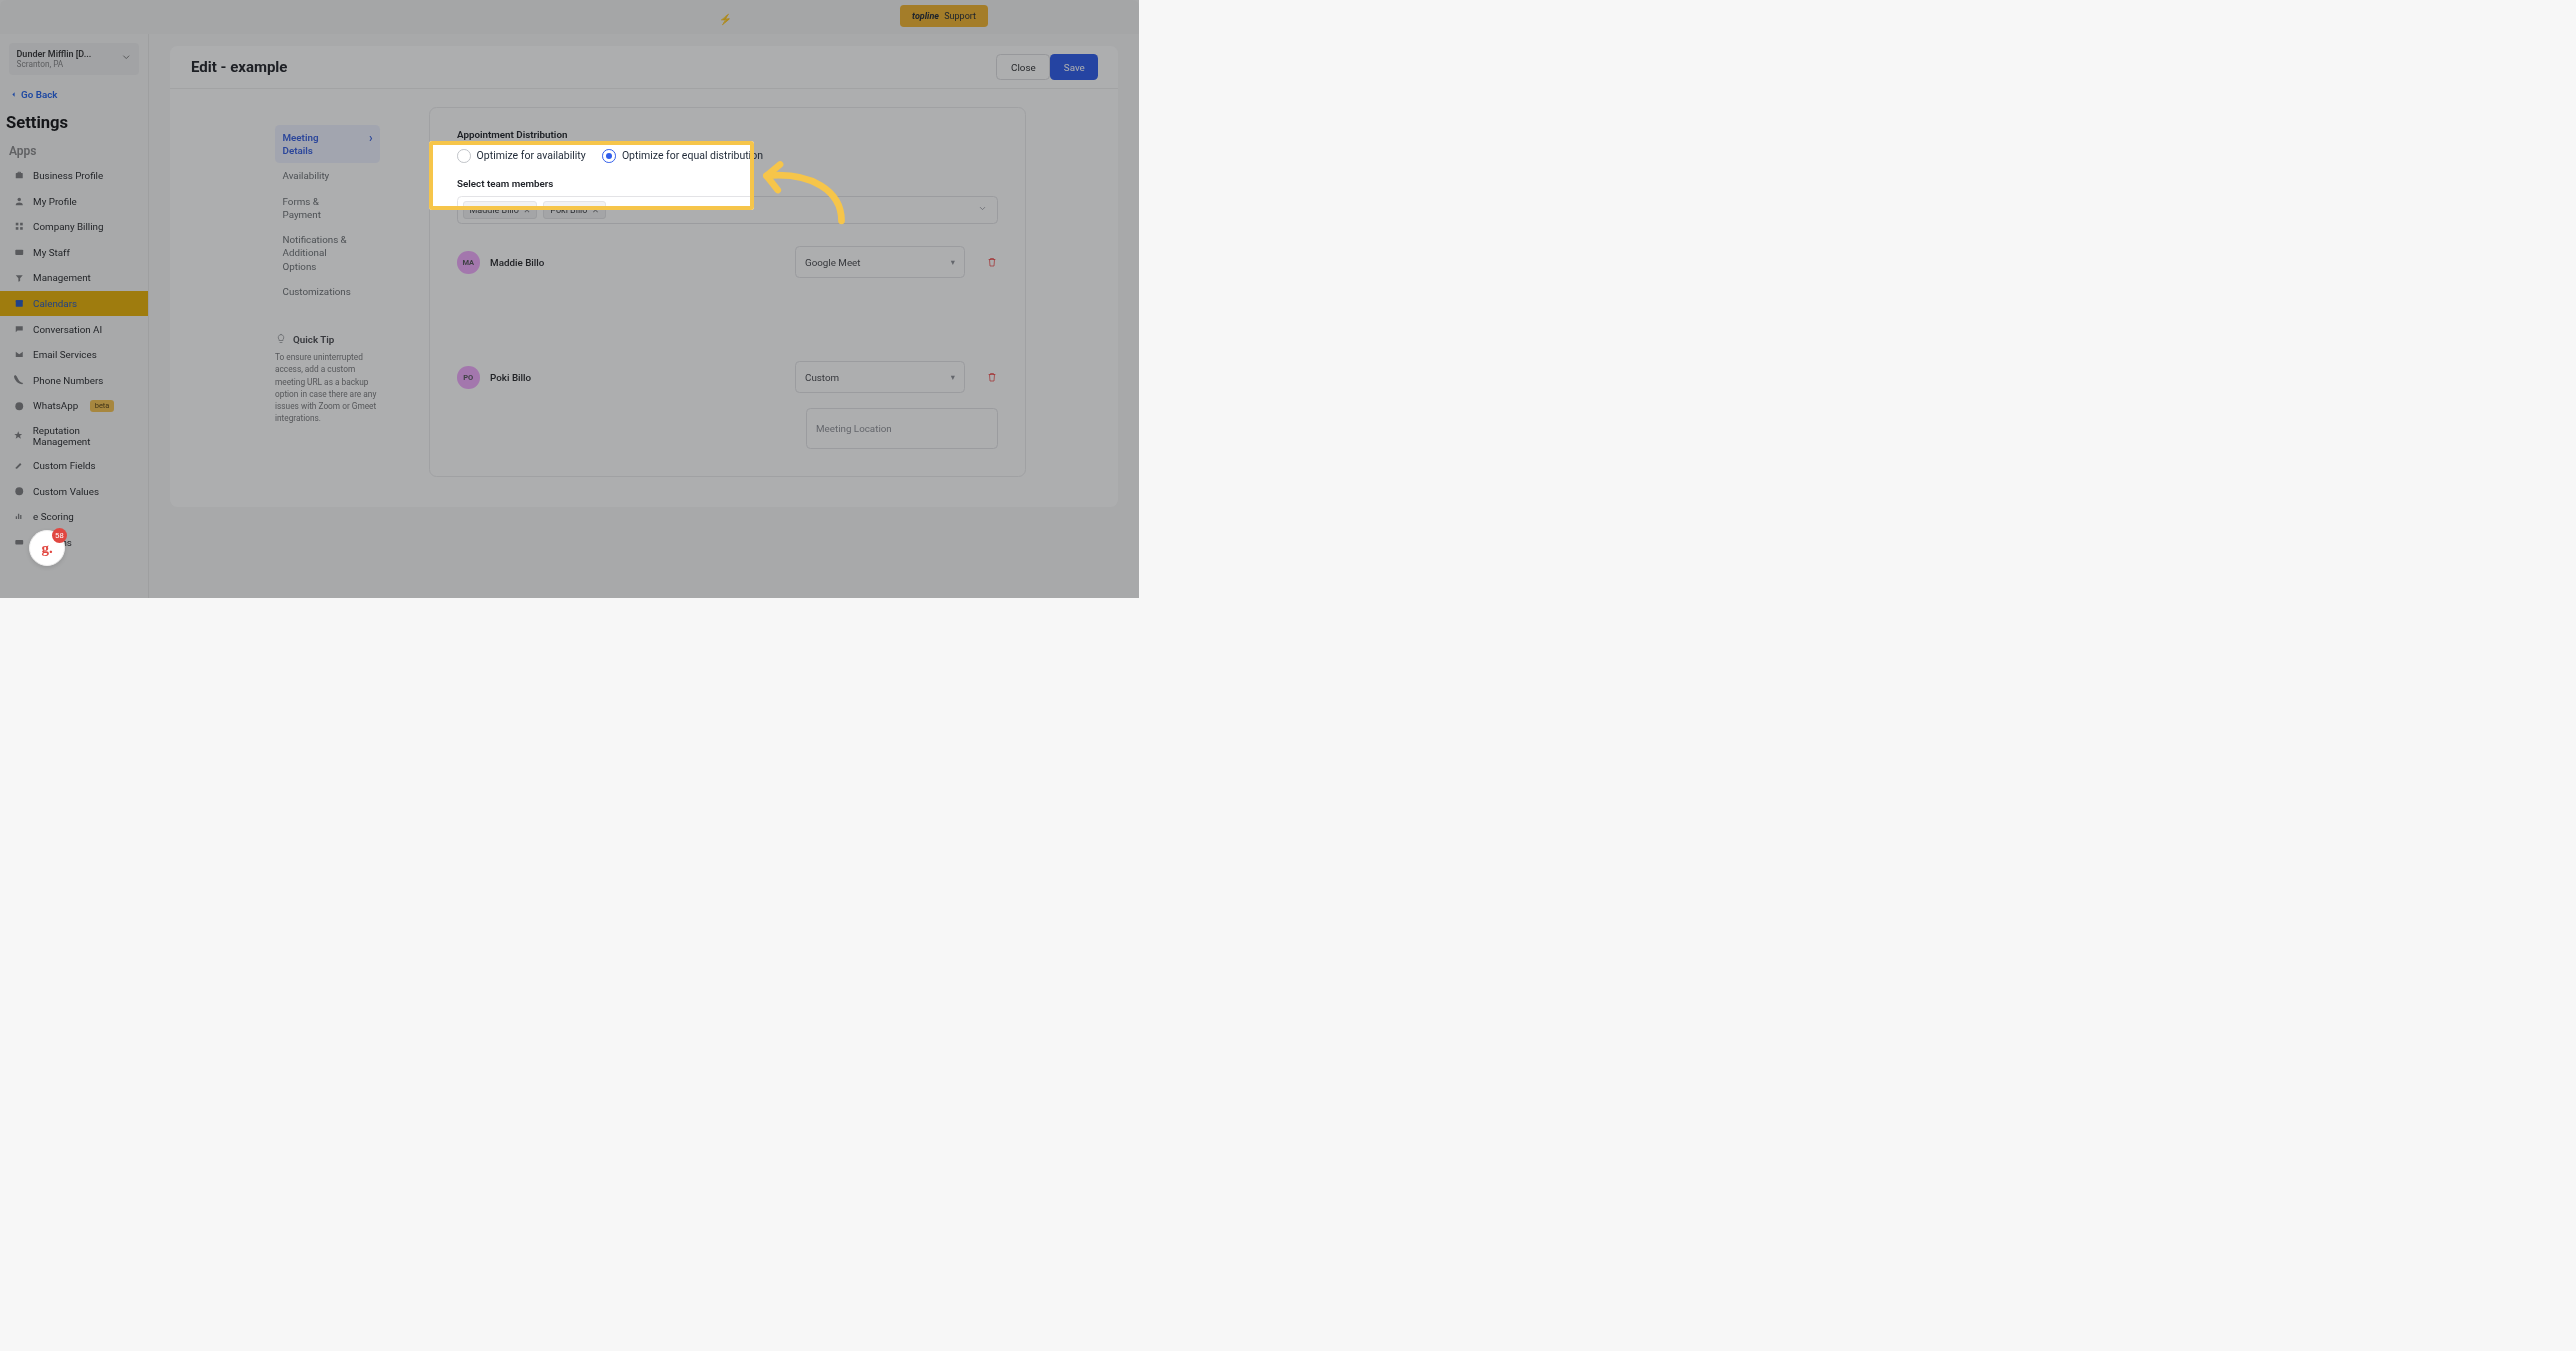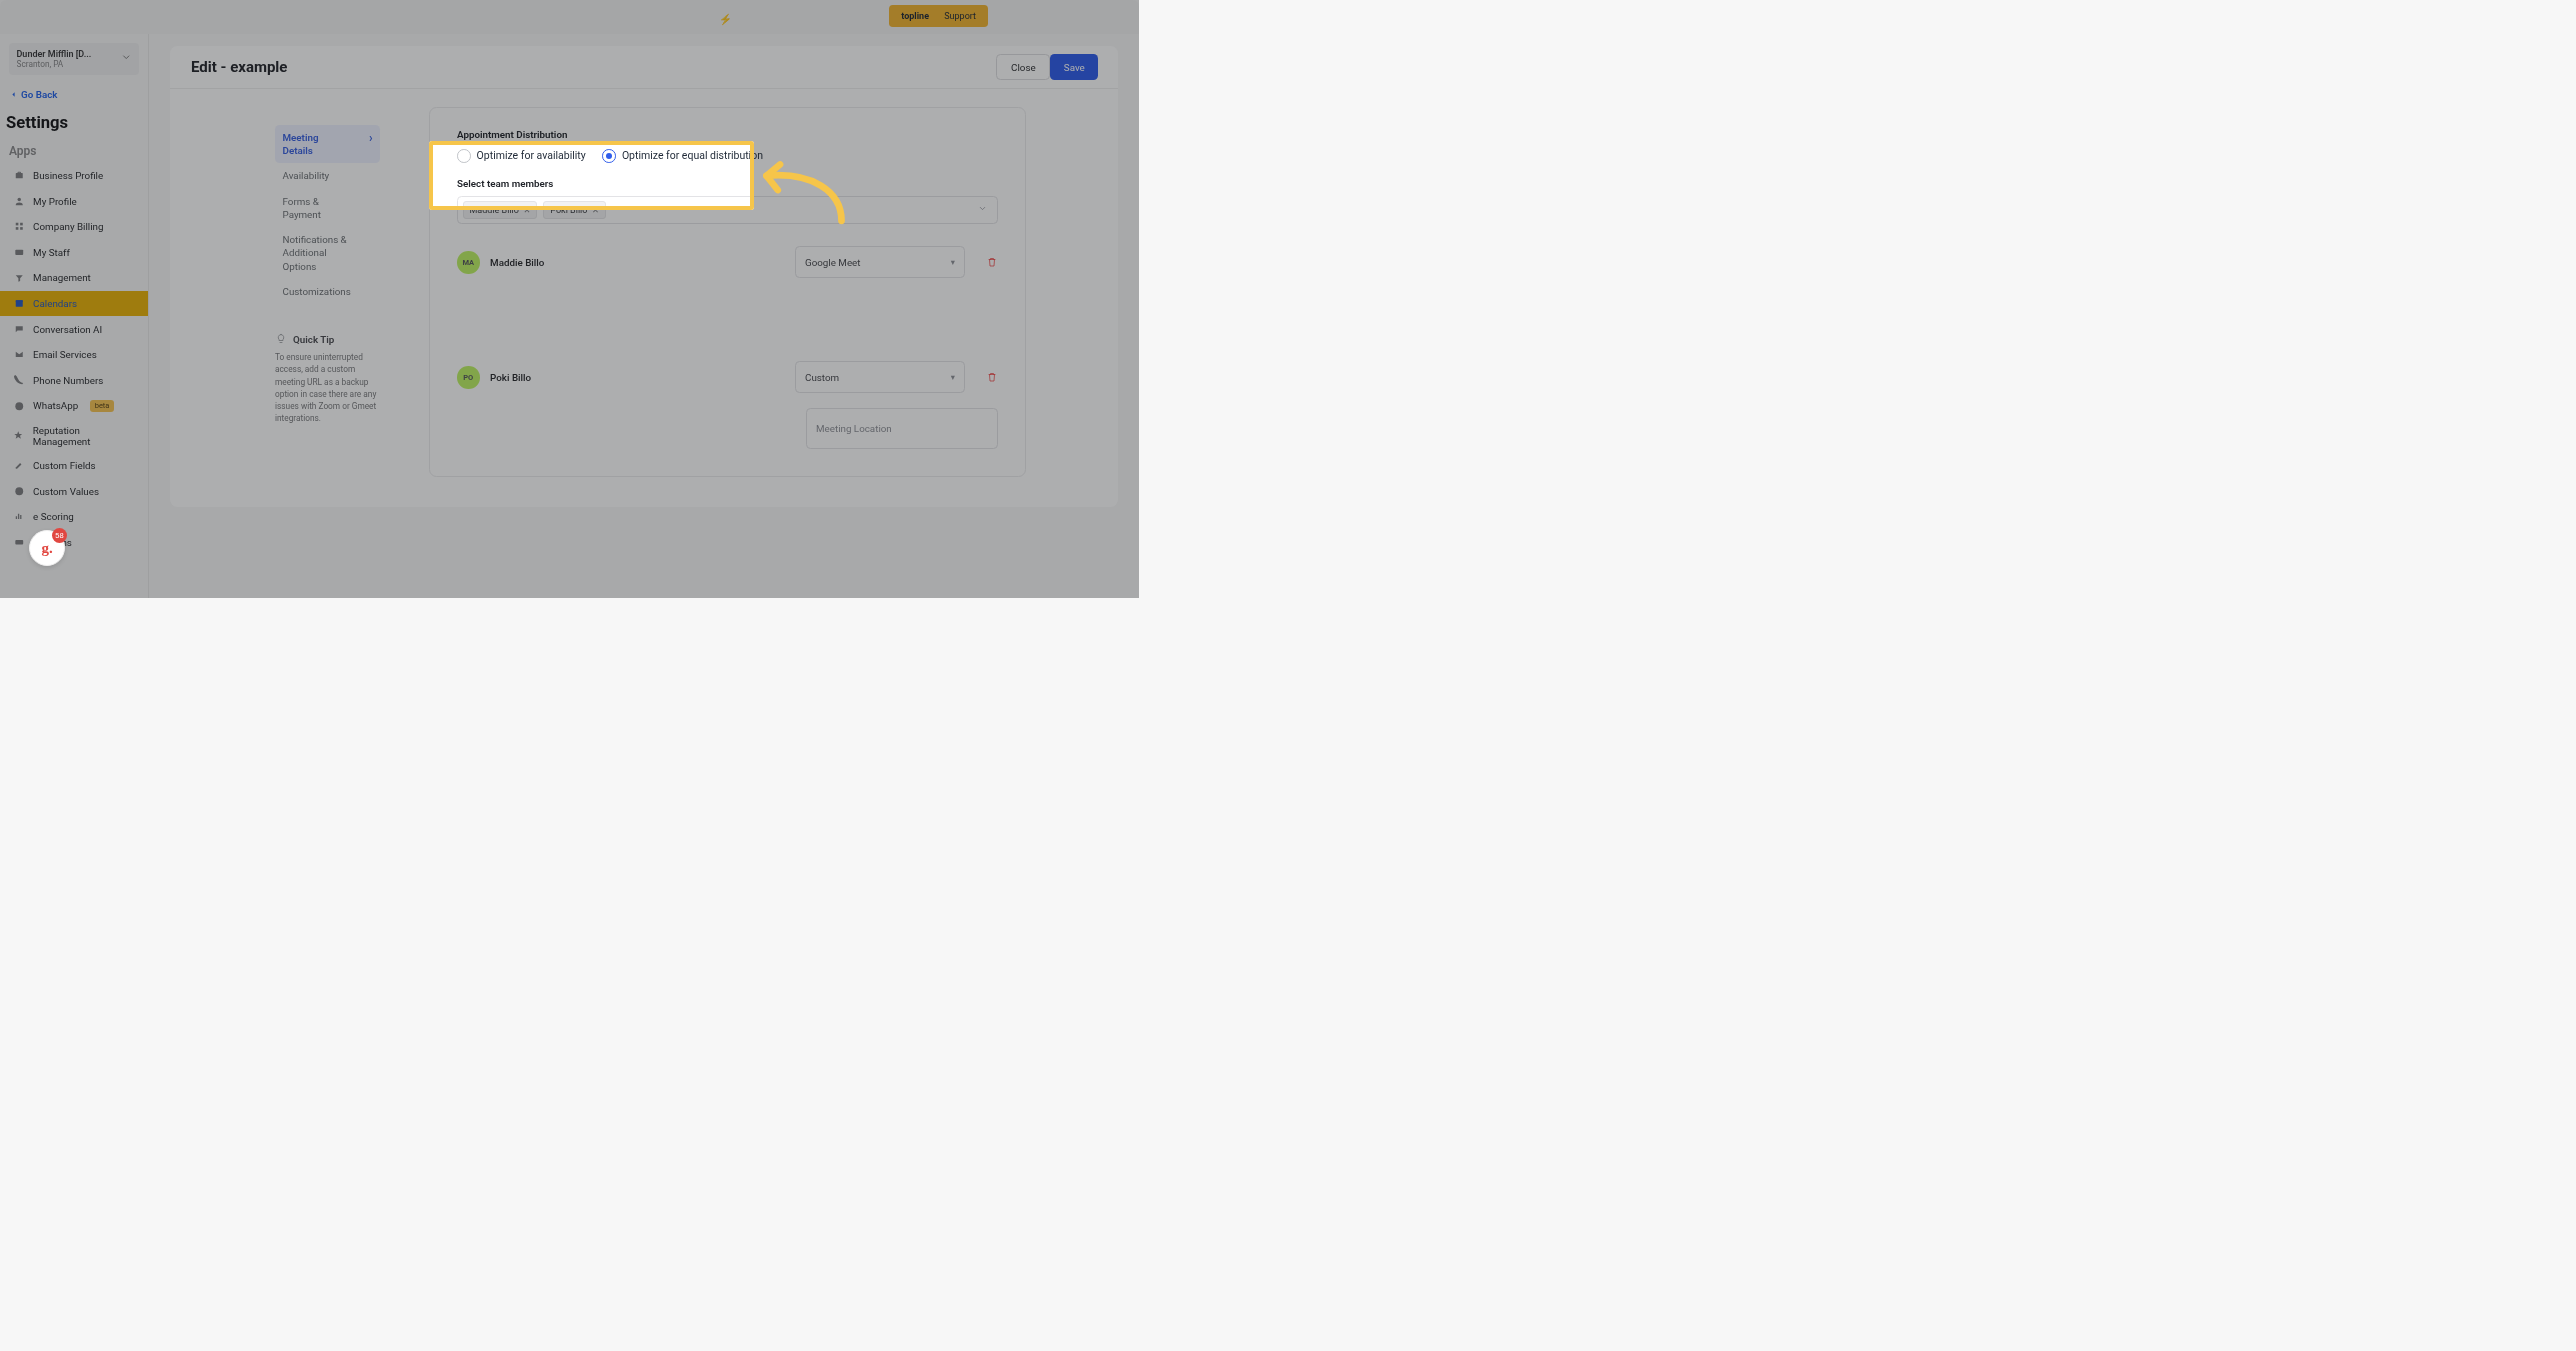--- a/index.html
+++ b/index.html
@@ -33,21 +33,21 @@
       right: 151px;
       top: 5.3px;
       height: 22px;
       padding: 4.5px 12px;
       background: #f2b432;
       border-radius: 3.8px;
       font-size: 9px;
       display: flex;
       align-items: center;
     }
-    .support-btn b { font-weight: 700; margin-right: 13px; }
+    .support-btn b { font-weight: 700; margin-right: 3px; font-style: italic; }
 
     
     .layout {
       display: flex;
       height: 564px;
     }
 
     
     .sidebar {
       width: 149px;
@@ -222,21 +222,21 @@
     .chips-input .drop-caret {
       margin-left: auto; color: #909299; padding-right: 6px;
     }
 
     .member-row {
       display: flex; align-items: center; gap: 10.5px;
       margin-top: 22.6px;
     }
     .avatar {
       width: 22.6px; height: 22.6px; border-radius: 50%;
-      background: #bef264; color: #56585c;
+      background: #f0abfc; color: #56585c;
       display: flex; align-items: center; justify-content: center;
       font-size: 7.5px; font-weight: 700;
     }
     .member-name { font-size: 9.8px; color: #27282c; font-weight: 500; }
 
     .location-select {
       margin-left: auto;
       width: 170px;
       border: 0.8px solid #e3e3e6; border-radius: 4.5px; height: 32px;
       display: flex; align-items: center; padding: 0 9px; color: #4a4b50; font-size: 9.8px;

